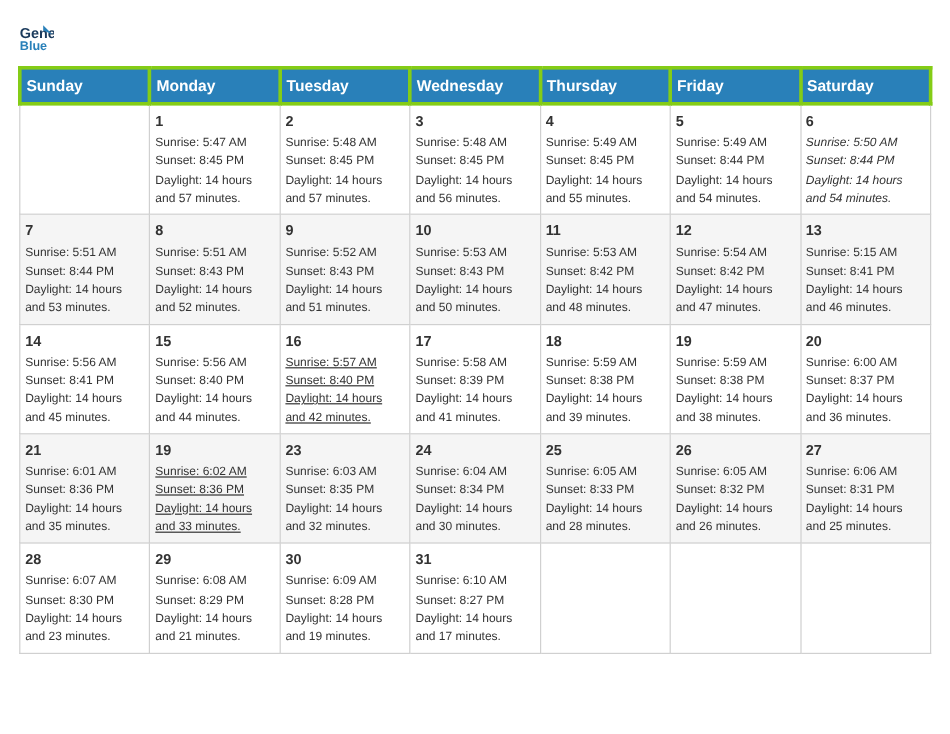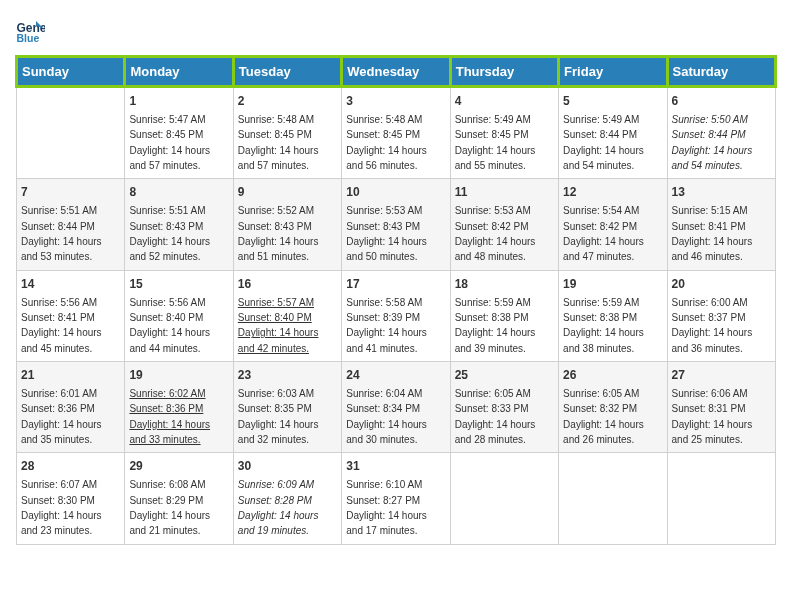--- a/index.html
+++ b/index.html
@@ -234,21 +234,21 @@
       </tr>
       <tr>
         <td><span class="day-number">28</span><span class="day-info" style="white-space: pre-line;">Sunrise: 6:07 AM
 Sunset: 8:30 PM
 Daylight: 14 hours
 and 23 minutes.</span></td>
         <td><span class="day-number">29</span><span class="day-info" style="white-space: pre-line; margin-top: 40px;">Sunrise: 6:08 AM
 Sunset: 8:29 PM
 Daylight: 14 hours
 and 21 minutes.</span></td>
-        <td><span class="day-number">30</span><span class="day-info" style="white-space: pre-line; font-style: italic;">Sunrise: 6:09 AM
+        <td><span class="day-number">30</span><span class="day-info" style="white-space: pre-line;">Sunrise: 6:09 AM
 Sunset: 8:28 PM
 Daylight: 14 hours
 and 19 minutes.</span></td>
         <td><span class="day-number">31</span><span class="day-info" style="white-space: pre-line;">Sunrise: 6:10 AM
 Sunset: 8:27 PM
 Daylight: 14 hours
 and 17 minutes.</span></td>
         <td class="empty-cell"></td>
         <td class="empty-cell"></td>
         <td class="empty-cell"></td>

